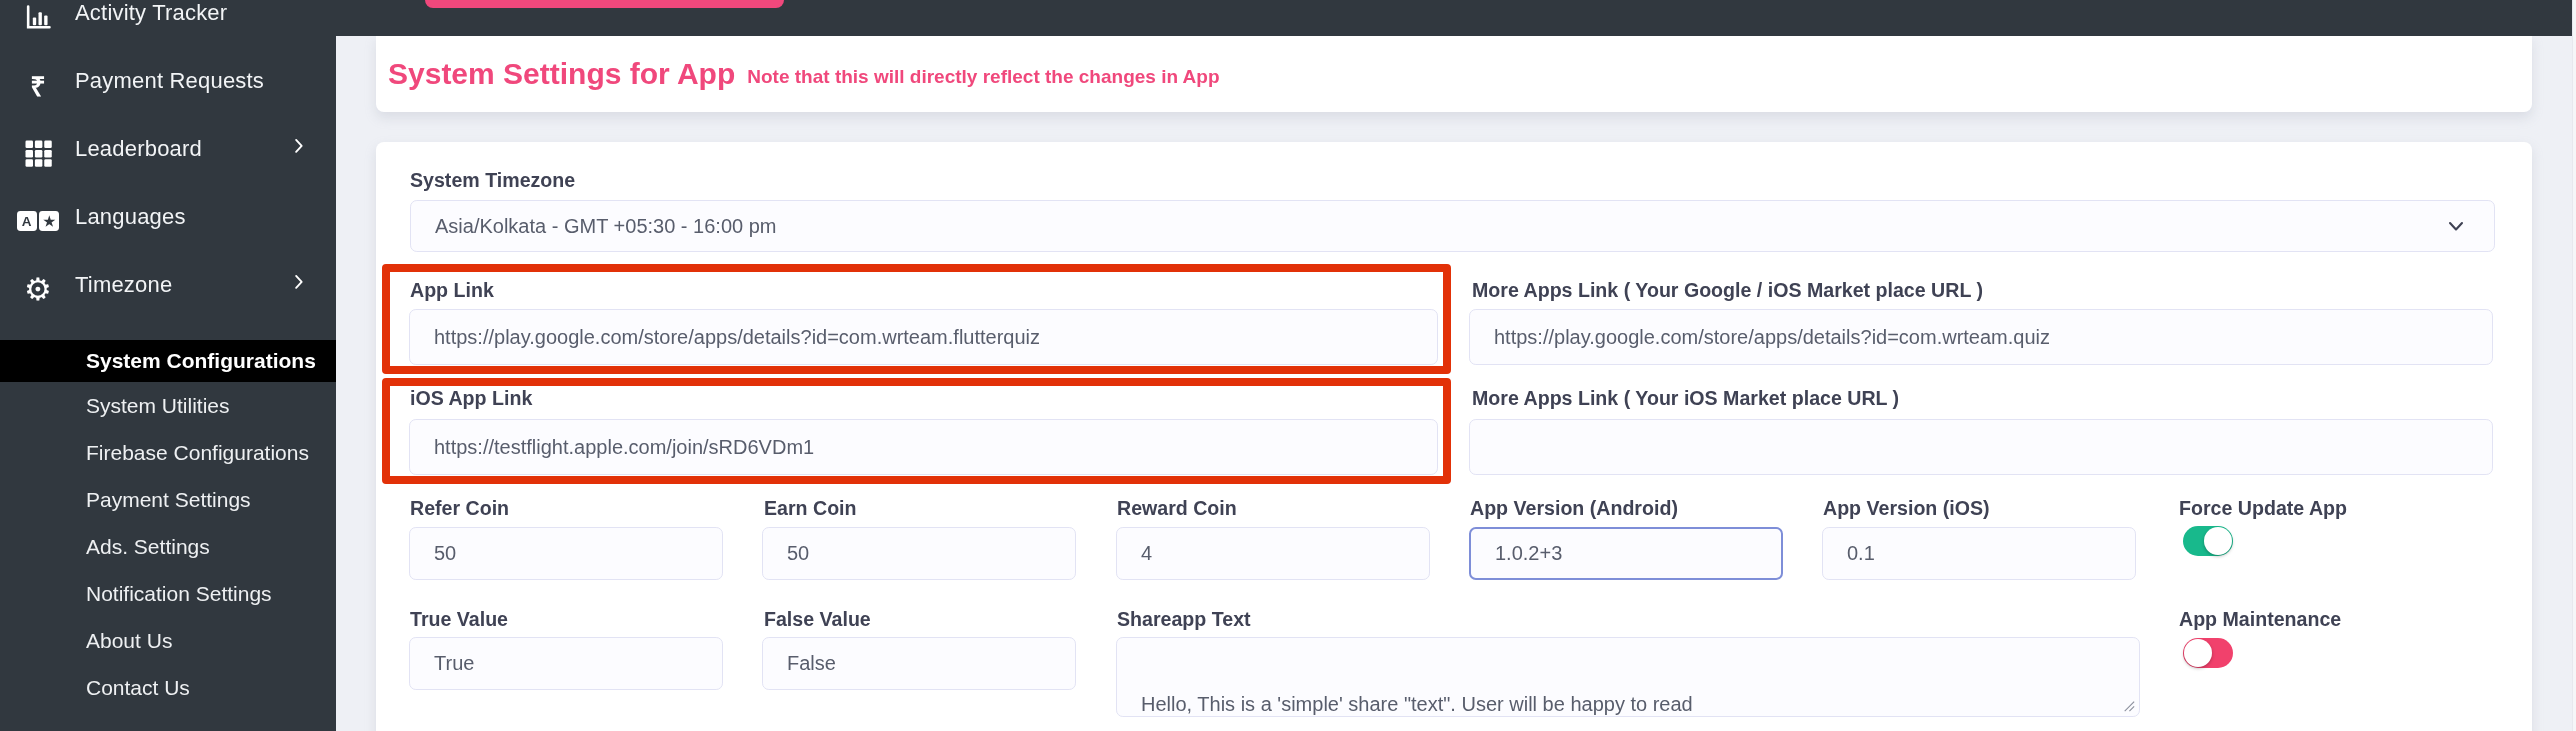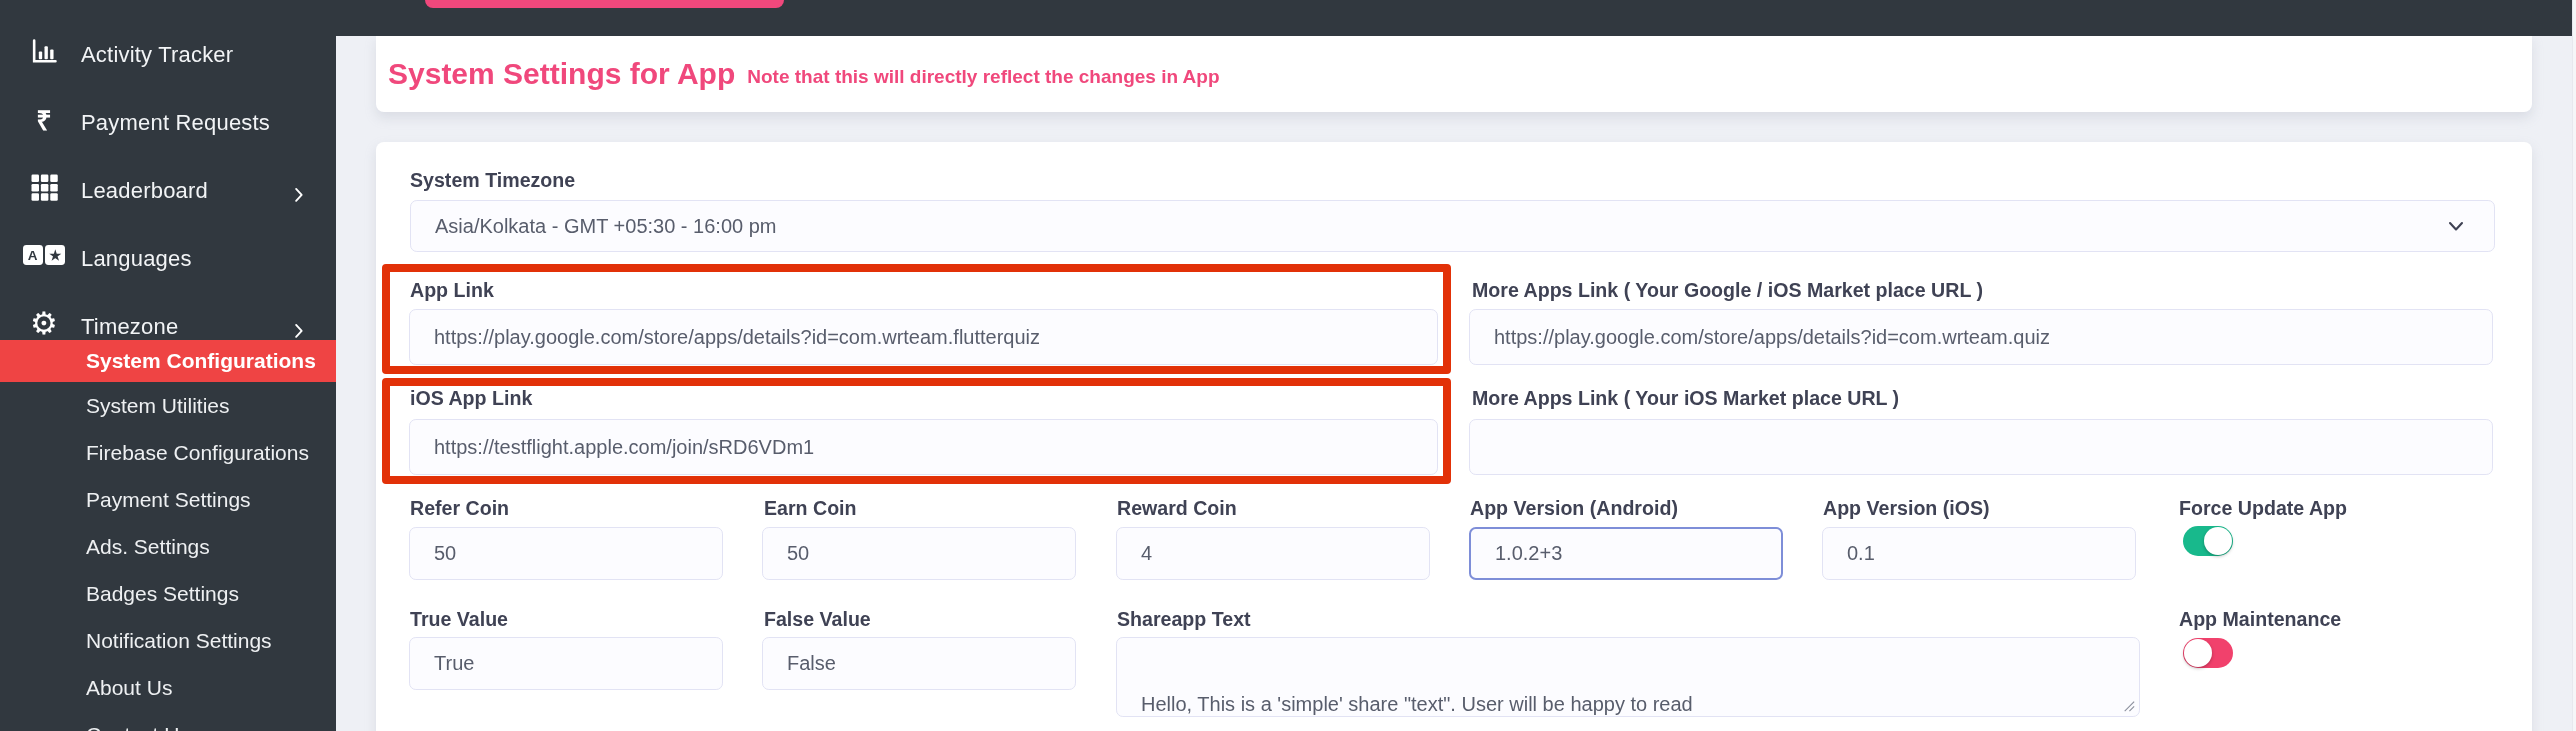--- a/index.html
+++ b/index.html
@@ -10,41 +10,41 @@
     position:relative;
     color:#3f4254;
   }
 
   
   .sidebar {
     position:absolute; left:0; top:0; width:336px; height:731px;
     background:#31383f; z-index:5;
   }
   .nav-item {
-    height:68px; display:flex; align-items:flex-end; padding-left:27px;
+    height:68px; display:flex; align-items:flex-start; padding-left:21px;
     color:#f2f4f6; cursor:pointer;
   }
   .nav-icon { width:34px; height:34px; display:flex; align-items:center; justify-content:center; flex:none; }
   .nav-label { margin-left:20px; font-size:22px; letter-spacing:0.2px; flex:1; }
   .nav-chevron { margin-right:28px; flex:none; display:flex; }
   .rupee-glyph { font-size:27px; font-weight:700; color:#fff; }
   .gear-glyph { font-size:31px; color:#fff; line-height:1; }
   .lang-icon { display:flex; gap:2.7px; }
   .lang-box {
     width:20px; height:20px; background:#fff; border-radius:3.4px;
     display:flex; align-items:center; justify-content:center;
     font-size:13.5px; font-weight:700; color:#31383f;
   }
   .submenu { margin-top:0; }
   .sub-item {
     height:47px; display:flex; align-items:center; padding-left:86px;
     color:#eef0f2; font-size:21px; cursor:pointer;
   }
   .sub-item.active {
-    height:42px; background:#ef4444; color:#fff; font-weight:700;
+    height:42px; background:#000000; color:#fff; font-weight:700;
   }
 
   
   .topbar {
     position:absolute; left:336px; top:0; width:2236px; height:36px;
     background:#31383f; z-index:4;
   }
   .pink-fragment {
     position:absolute; left:89px; top:0; width:359px; height:8px;
     background:#f0487c; border-radius:0 0 9.5px 9.5px;
@@ -178,21 +178,20 @@
         </svg>
     </span>
   </div>
 
   <div class="submenu">
     <div class="sub-item active">System Configurations</div>
     <div class="sub-item">System Utilities</div>
     <div class="sub-item">Firebase Configurations</div>
     <div class="sub-item">Payment Settings</div>
     <div class="sub-item">Ads. Settings</div>
-    <div class="sub-item">Badges Settings</div>
     <div class="sub-item">Notification Settings</div>
     <div class="sub-item">About Us</div>
     <div class="sub-item">Contact Us</div>
   </div>
 </aside>
 
 <div class="topbar">
   <div class="pink-fragment"></div>
 </div>
 <div class="scroll-strip"></div>

